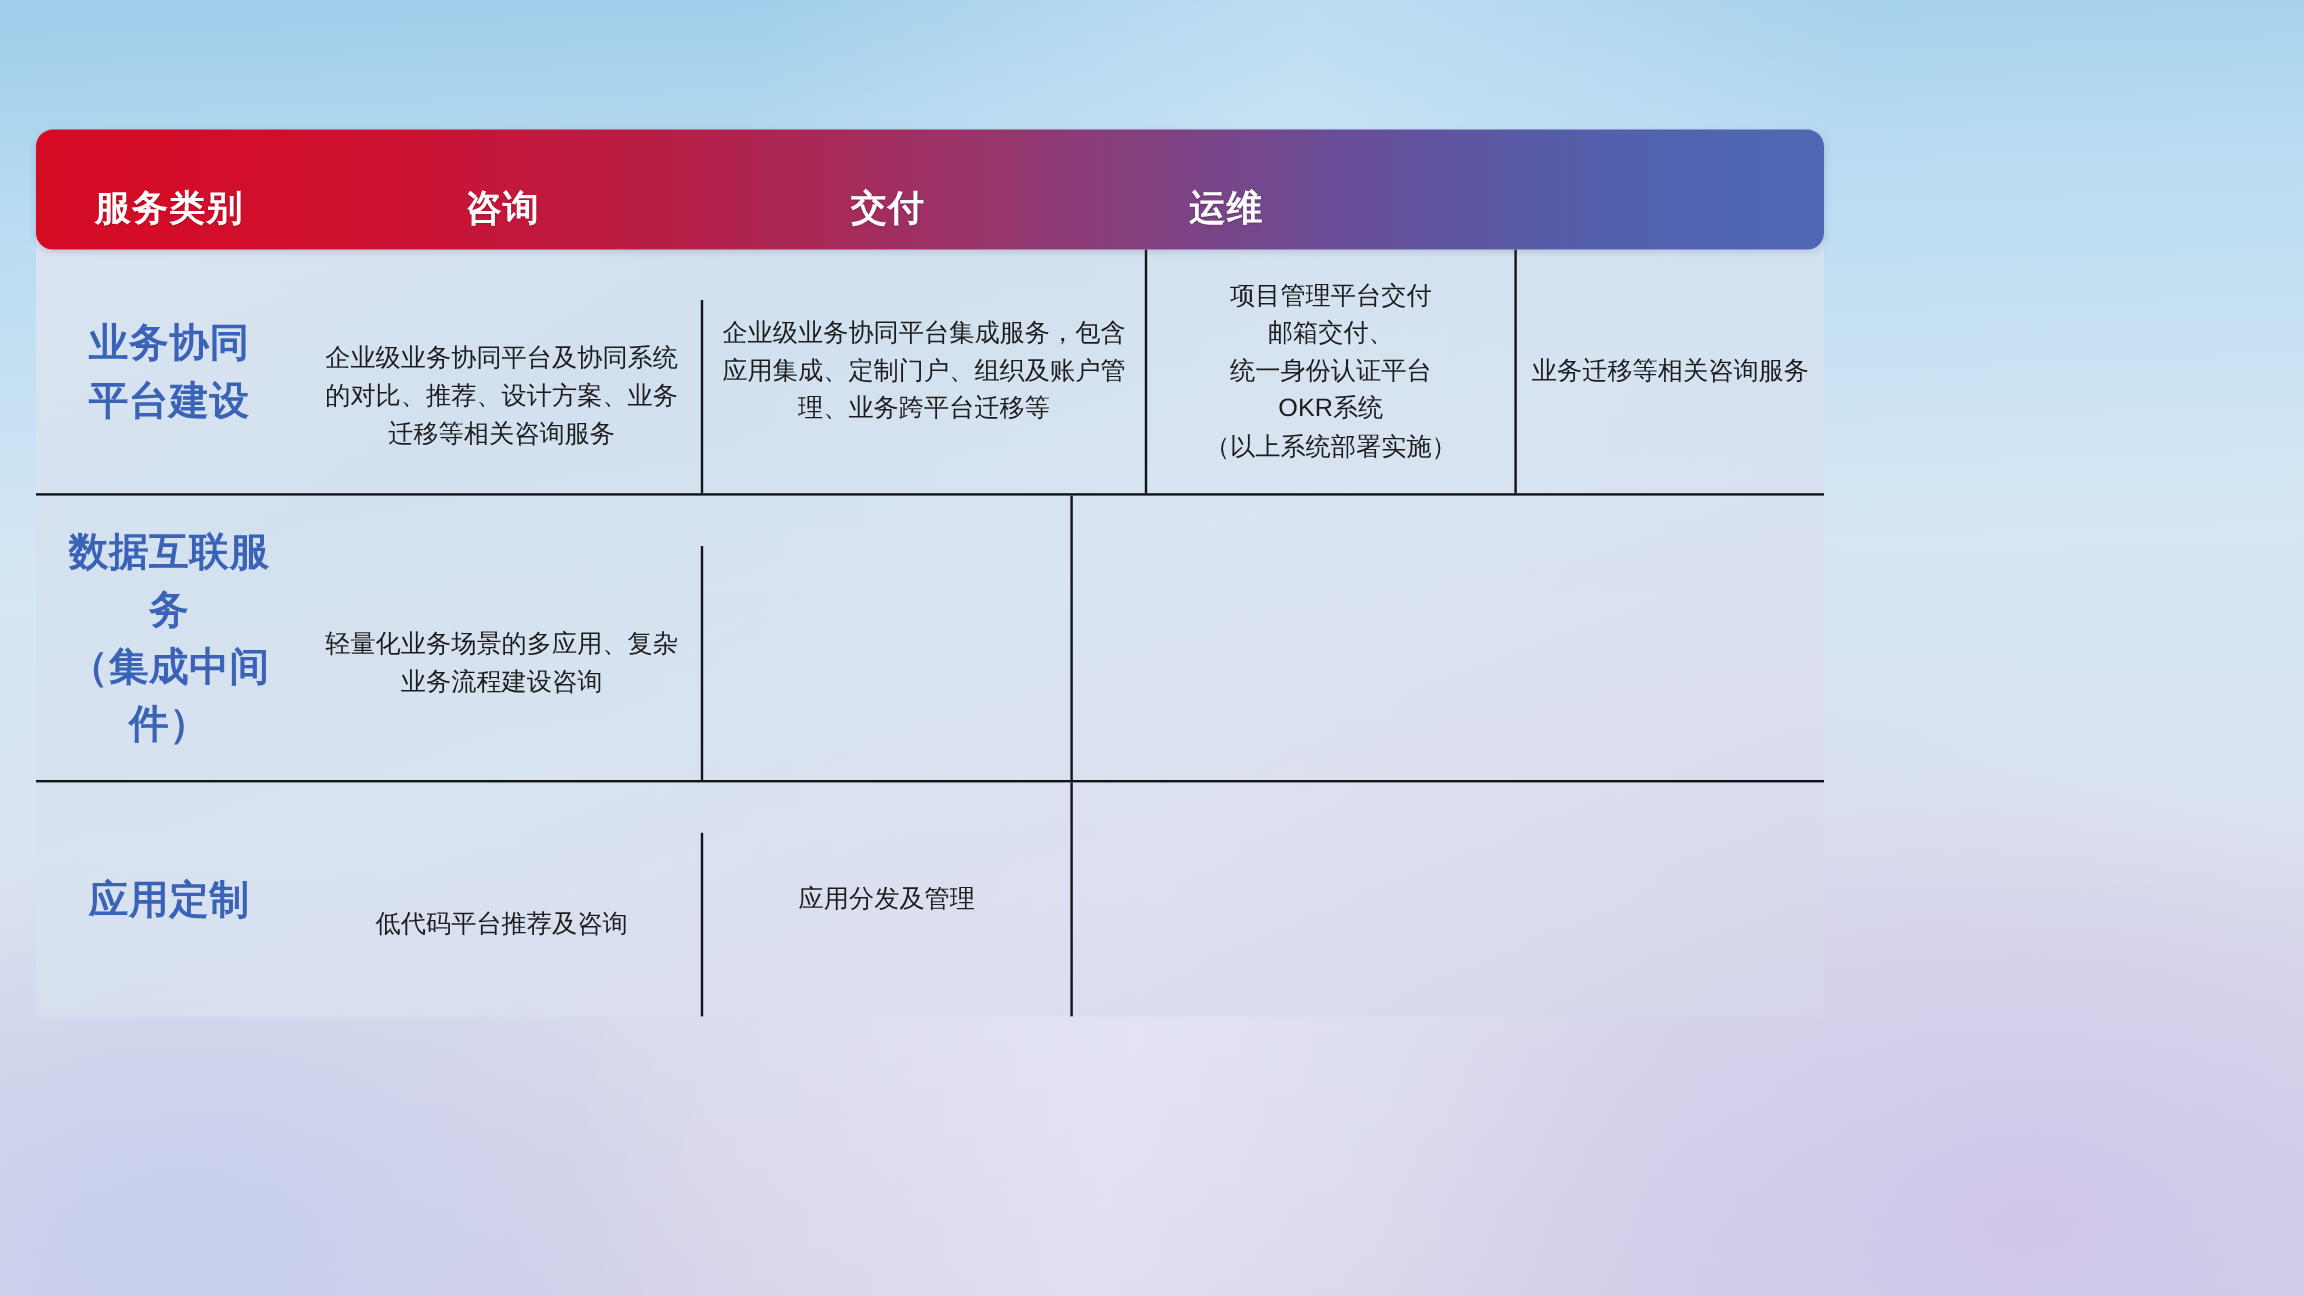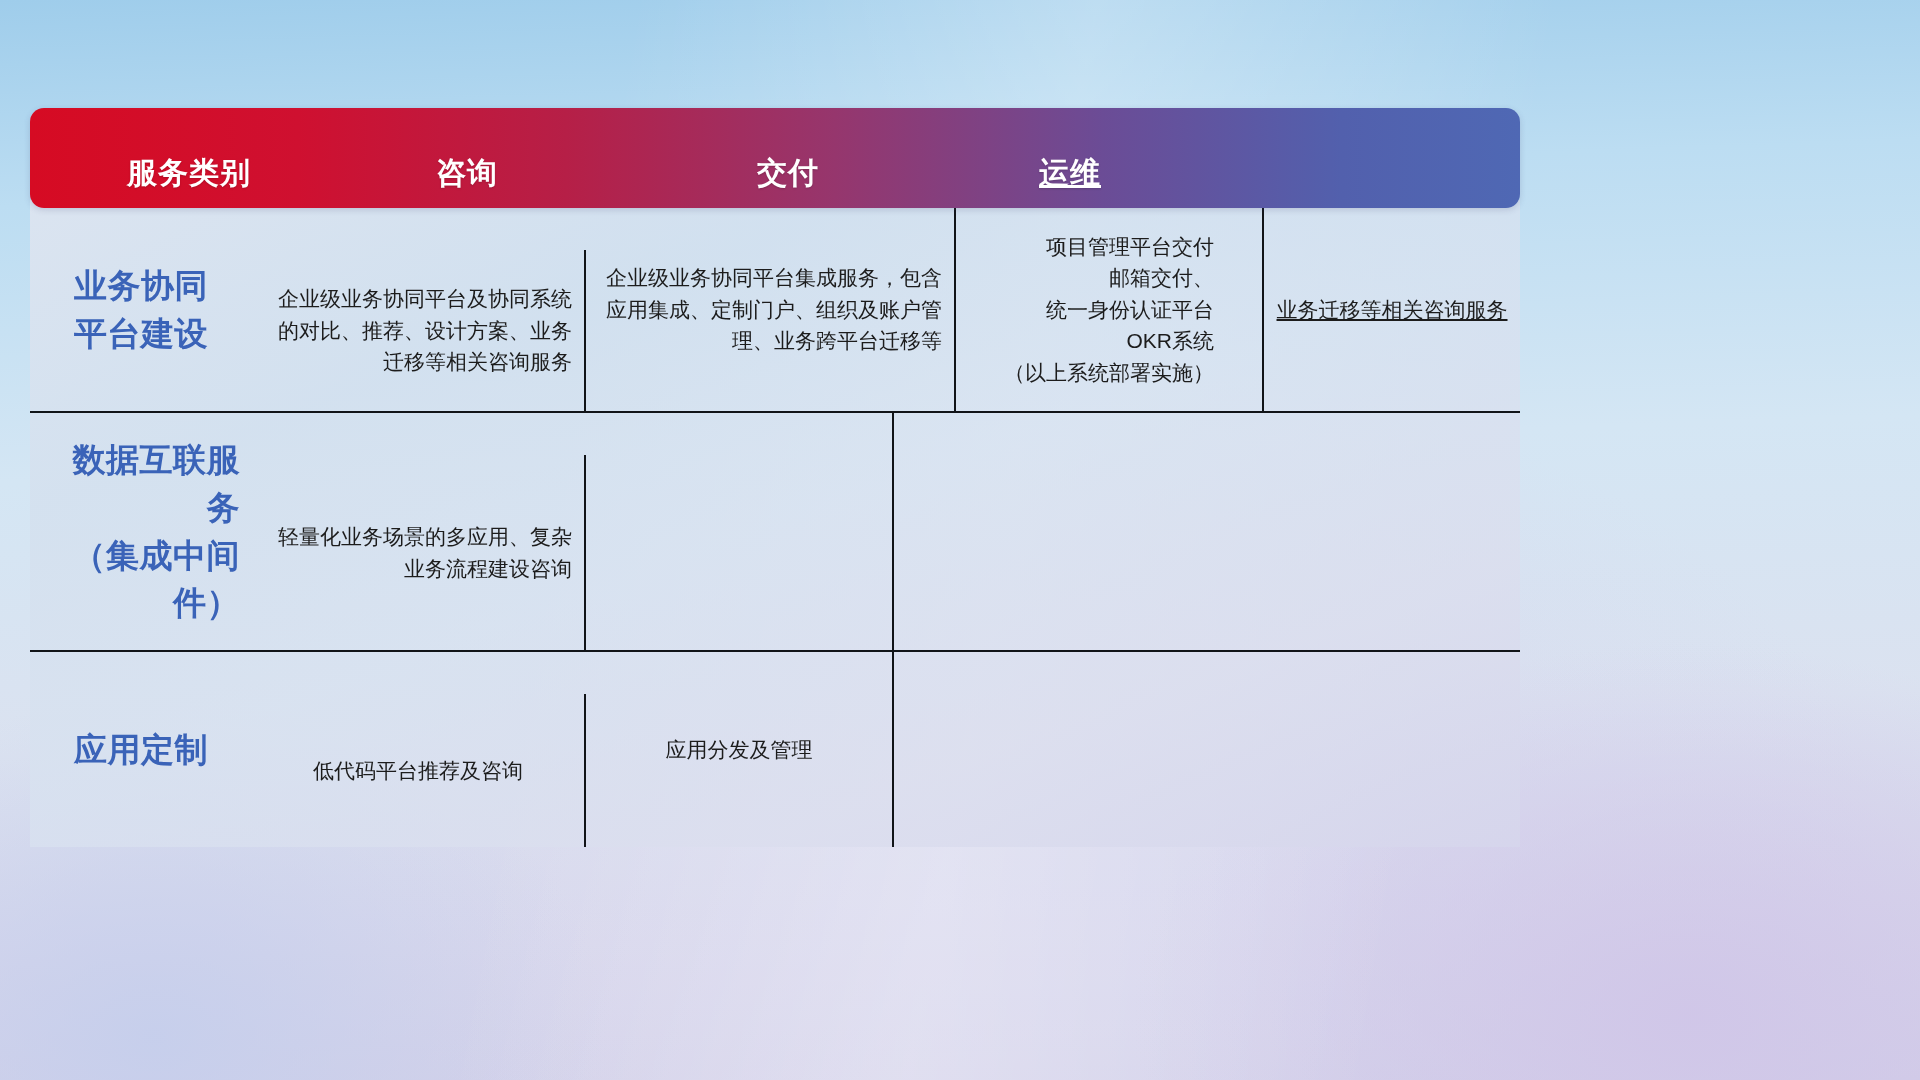--- a/index.html
+++ b/index.html
@@ -50,21 +50,20 @@
         #d60b23 0%,
         #cf1030 18%,
         #b61f47 36%,
         #96366d 54%,
         #6b4c96 72%,
         #5260ad 88%,
         #4f68b4 100%);
     box-shadow: 0 2px 6px rgba(60,60,110,0.18);
     position: relative;
     z-index: 3;
-    padding-left: 48px;
   }
   .hcell {
     display: flex;
     align-items: flex-end;
     justify-content: center;
     padding-bottom: 14px;
     color: #ffffff;
     font-size: 30px;
     font-weight: bold;
     letter-spacing: 1px;
@@ -89,21 +88,21 @@
     display: flex;
     border-bottom: 2px solid #111418;
   }
   .trow:last-child { border-bottom: none; }
 
   .cell {
     border-right: 2px solid #111418;
     display: flex;
     align-items: center;
     justify-content: center;
-    text-align: right;
+    text-align: center;
     padding: 26px 12px;
     color: #1c1c1c;
     font-size: 21px;
     line-height: 1.5;
     white-space: pre-line;
   }
   .cell:last-child { border-right: none; }
 
   
   .cell.cat {
@@ -119,21 +118,21 @@
   
   #row-0 { height: 205px; }
   #row-1 { height: 239px; }
   #row-2 { height: 195px; }
 
   
   .c0 { width: 222px; flex: 0 0 222px; }
   .c1 { width: 334px; flex: 0 0 334px; }
   .c2 { width: 370px; flex: 0 0 370px; }
   .c3 { width: 308px; flex: 0 0 308px; }
-  .c4 { width: 256px; flex: 0 0 256px; text-decoration: underline; }
+  .c4 { width: 256px; flex: 0 0 256px; }
 </style>
 </head>
 <body>
 
 <div id="bg">
   <div id="bg-sheen"></div>
 </div>
 
 <div id="table-wrap">
 

